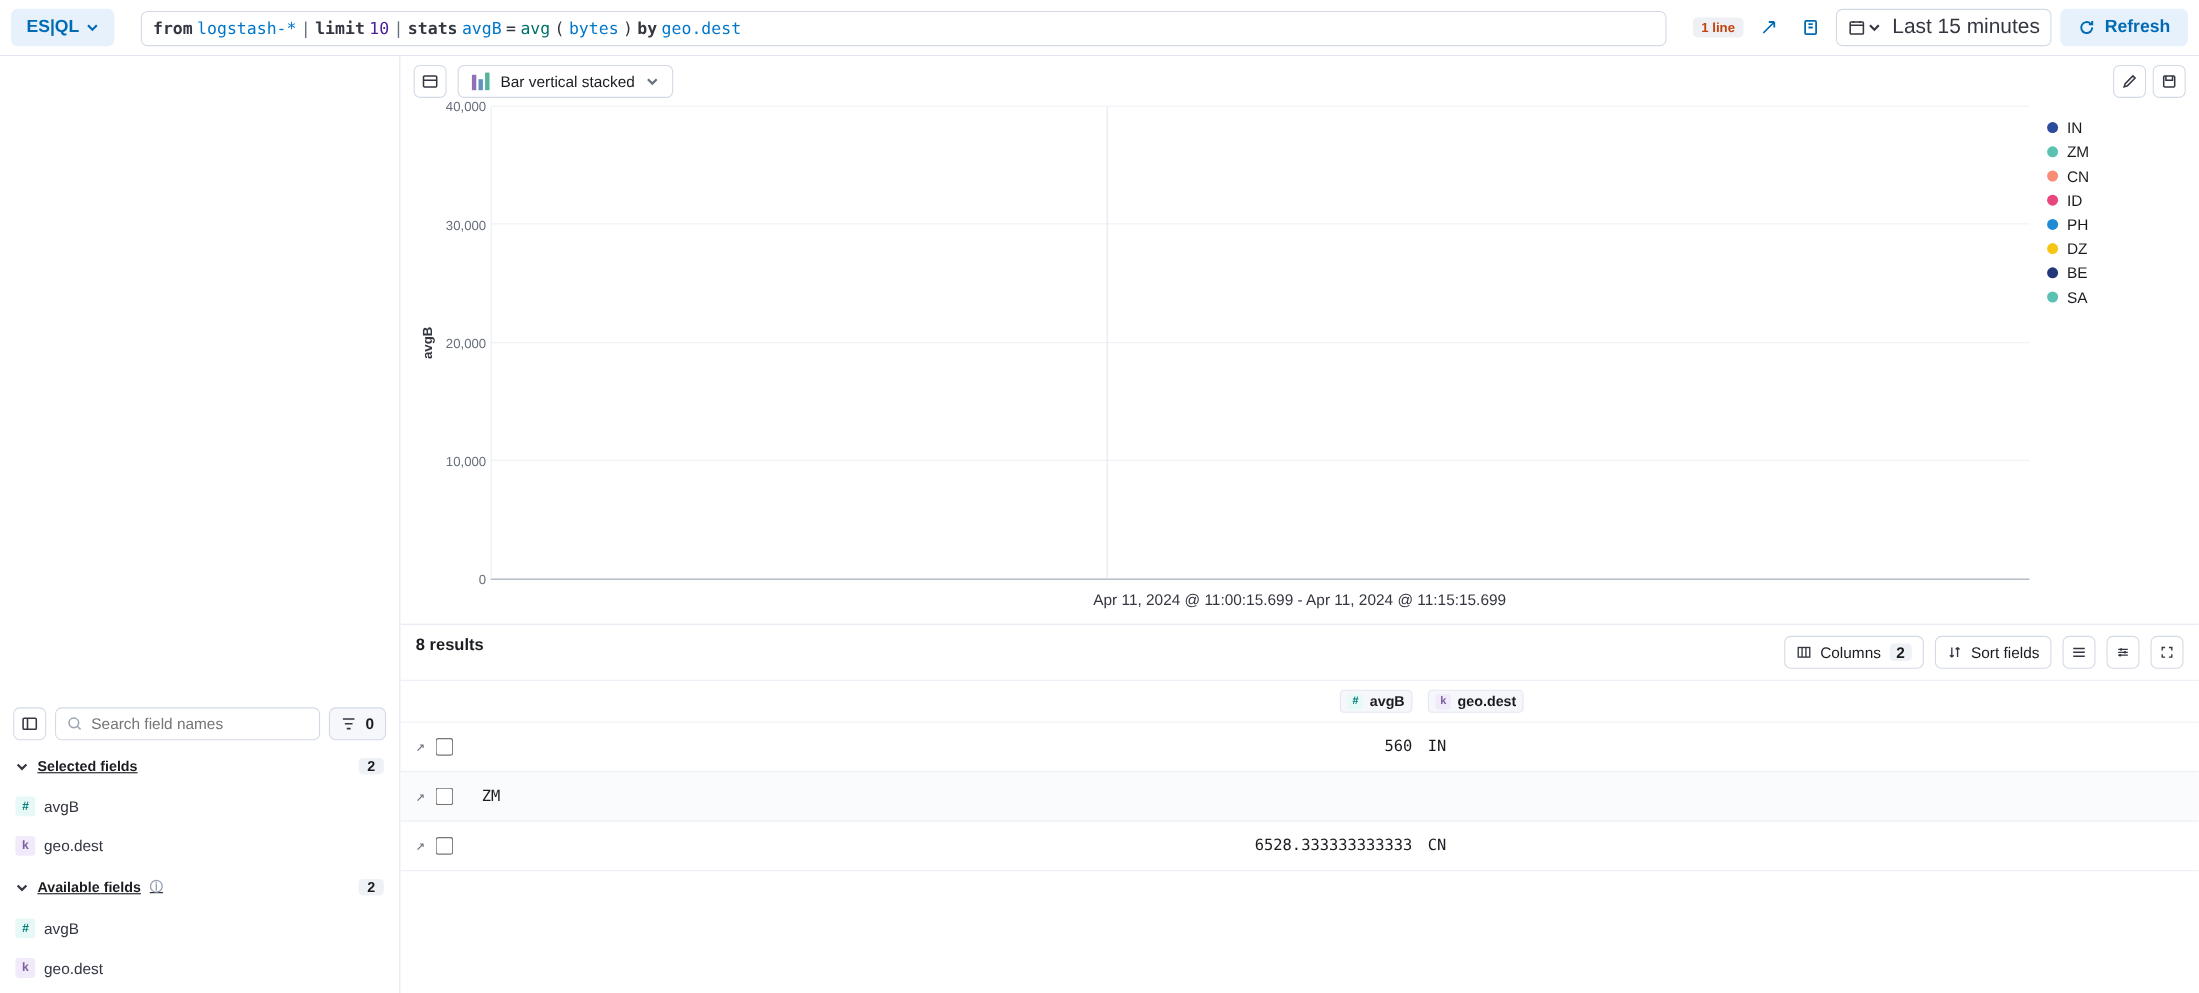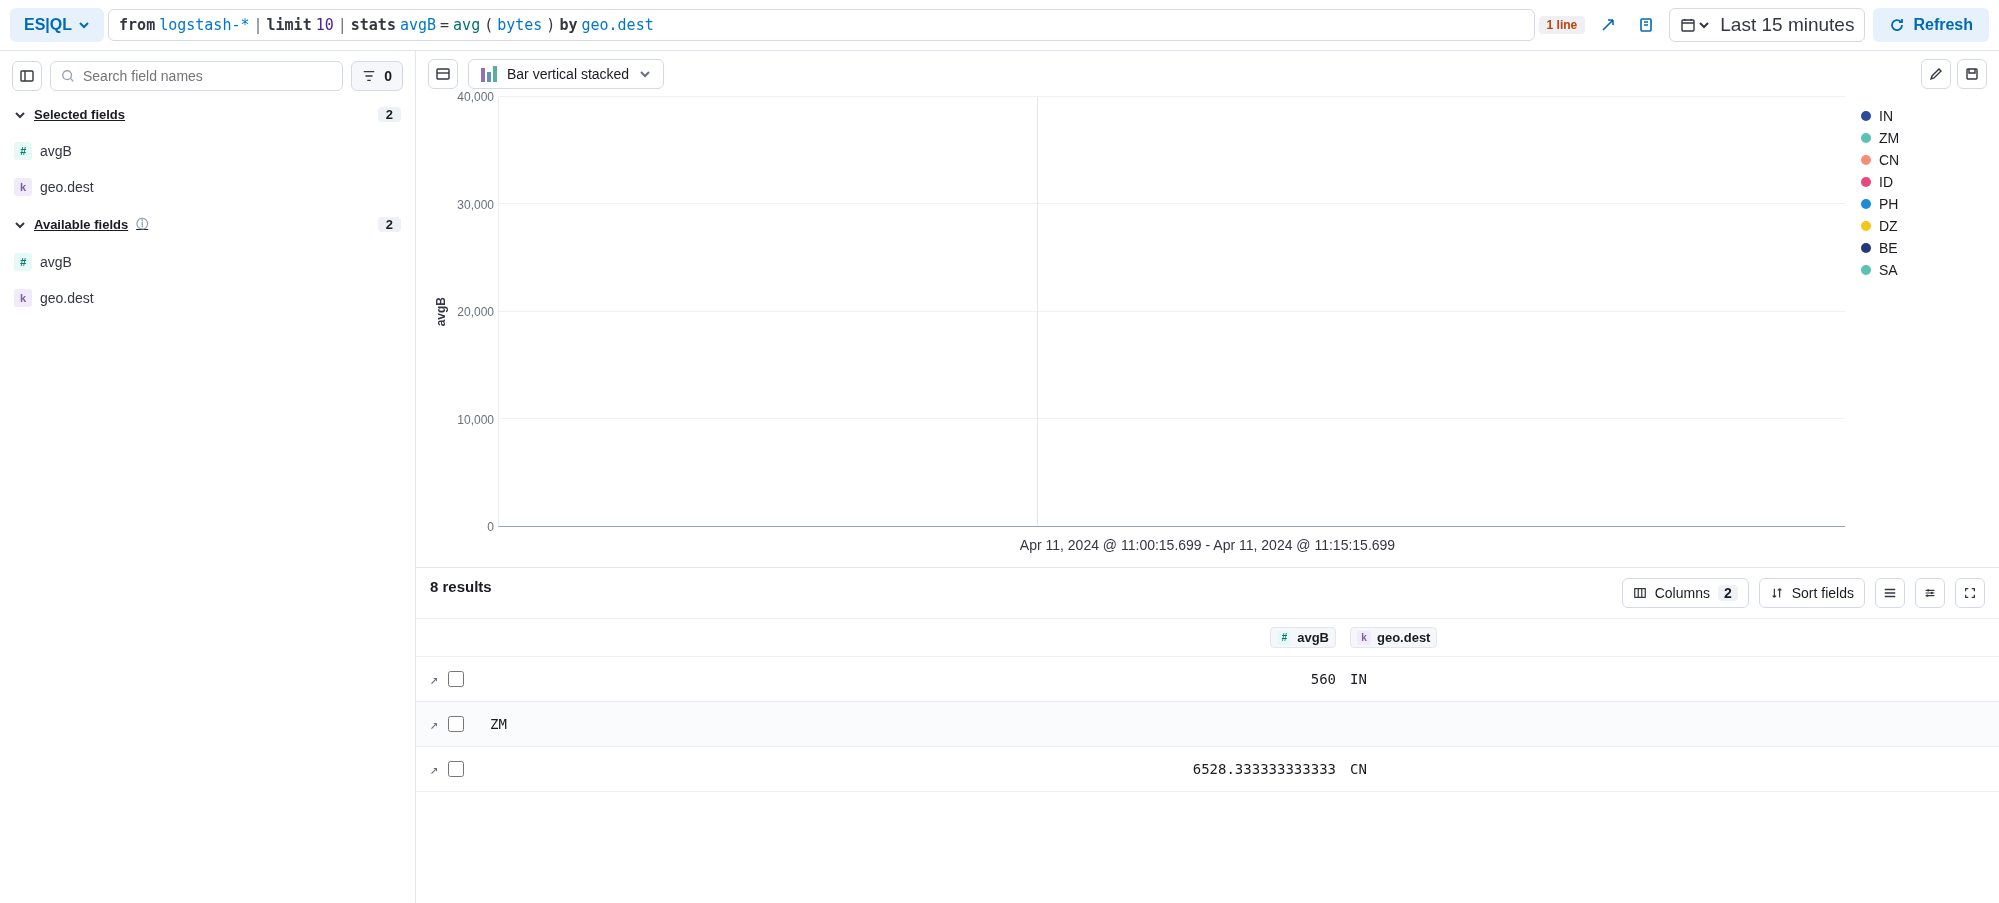--- a/index.html
+++ b/index.html
@@ -1,20 +1,20 @@
 <!DOCTYPE html>
 <html><head>
 <meta charset="utf-8">
 <style>
 * { box-sizing: border-box; margin: 0; padding: 0; }
 body { font-family: -apple-system, BlinkMacSystemFont, "Segoe UI", Helvetica, Arial, sans-serif; font-size: 14px; color: #1a1c21; background: #fff; }
 .app { display: flex; flex-direction: column; height: 903px; width: 1999px; }
 
 
-.querybar { display: flex; align-items: center; gap: 4px; padding: 8px 10px; border-bottom: 1px solid #e3e6ef; }
+.querybar { display: flex; align-items: flex-end; gap: 24px; padding: 8px 10px; border-bottom: 1px solid #e3e6ef; }
 .esql-btn { display:flex; align-items:center; gap:6px; background: #e6f1fb; color: #006bb4; border:none; padding: 8px 14px; border-radius: 6px; font-weight:700; font-size:16px; cursor:pointer;}
 .query-input { flex:1; display:flex; align-items:center; border:1px solid #d3dae6; border-radius:6px; padding: 6px 10px; font-family: ui-monospace, Menlo, monospace; font-size:15px; gap:4px;}
 .query-input .kw-from{color:#343741;font-weight:600;}
 .query-input .tok-idx{color:#0077cc;}
 .query-input .tok-pipe{color:#69707d;}
 .query-input .kw{color:#343741;font-weight:600;}
 .query-input .tok-num{color:#4c1d95;}
 .query-input .tok-var{color:#0077cc;}
 .query-input .tok-fn{color:#00726b;}
 .query-input .tok-plain{color:#343741;}
@@ -25,21 +25,21 @@
 .query-right { display:flex; align-items:center; gap:8px;}
 .time-picker { display:flex; align-items:center; gap:10px; border:1px solid #d3dae6; border-radius:6px; padding:4px 10px; height:34px;}
 .time-picker .cal { color:#343741; display:flex; align-items:center; gap:2px;}
 .time-picker .lbl { font-size:19px; color:#343741;}
 .refresh-btn { display:flex; align-items:center; gap:8px; background:#e6f1fb; color:#006bb4; border:none; padding:8px 16px; border-radius:6px; font-weight:600; font-size:16px; cursor:pointer;}
 
 
 .main { flex:1; display:flex; overflow:hidden;}
 
 
-.sidebar { width: 416px; border-right:1px solid #e3e6ef; padding: 10px 12px; display:flex; flex-direction:column; gap:10px;}
+.sidebar { width: 364px; border-right:1px solid #e3e6ef; padding: 10px 12px; display:flex; flex-direction:column; gap:10px;justify-content:flex-end;}
 .sb-top { display:flex; align-items:center; gap:8px;}
 .search-wrap { flex:1; display:flex; align-items:center; border:1px solid #d3dae6; border-radius:6px; padding: 6px 10px; gap:8px; color:#69707d;}
 .search-wrap input { border:none; outline:none; flex:1; font-size:14px; color:#343741;}
 .filter-btn { display:flex; align-items:center; gap:8px; border:1px solid #d3dae6; border-radius:6px; padding:6px 10px; background:#f5f7fa;}
 .filter-btn .cnt { font-weight:700;}
 .section-hdr { display:flex; align-items:center; justify-content:space-between; padding:6px 2px; cursor:pointer;}
 .section-hdr .left { display:flex; align-items:center; gap:8px; font-weight:700; font-size:13px;text-decoration:underline;}
 .count-badge { background:#eef1f6; border-radius:4px; padding:0 8px; font-weight:700; font-size:13px;}
 .field-item { display:flex; align-items:center; gap:8px; padding:4px 2px; font-size:14px; color:#343741; cursor:pointer;}
 .ftype { display:inline-flex; align-items:center; justify-content:center; width:18px; height:18px; border-radius:3px; font-size:11px; font-weight:700; font-style:italic;}

